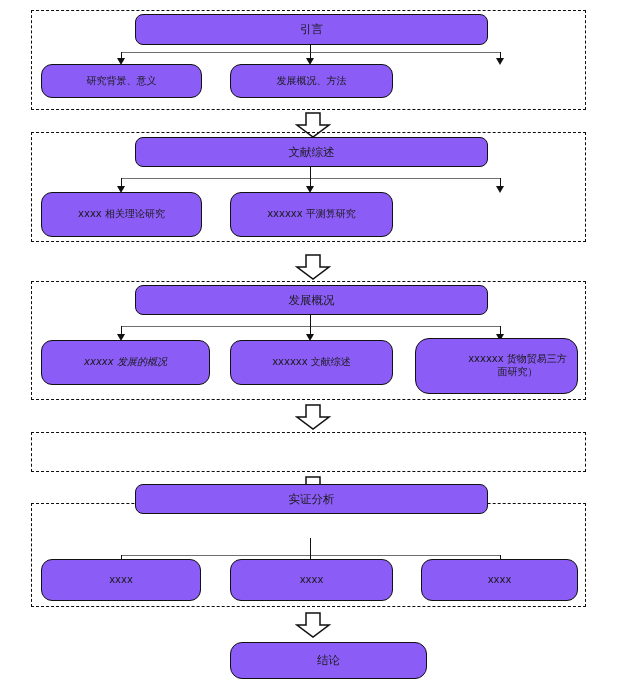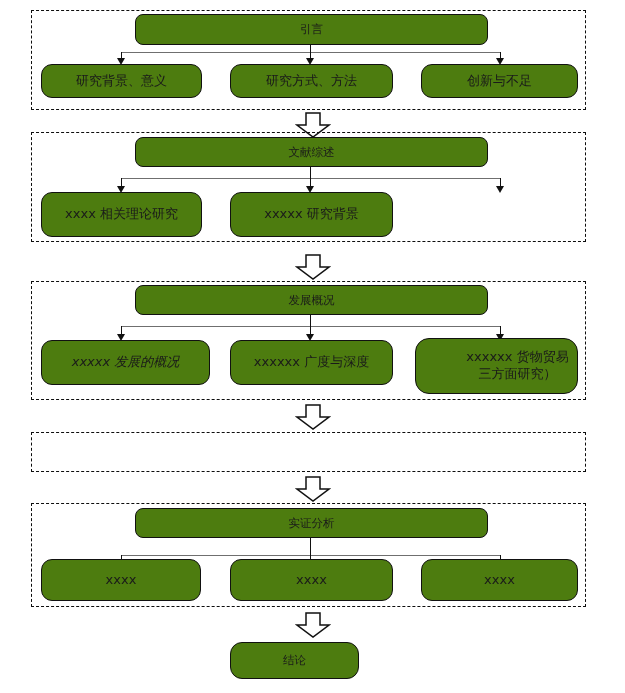--- a/index.html
+++ b/index.html
@@ -30,35 +30,35 @@
     box-sizing: border-box;
     background: transparent;
   }
 
   
   .node {
     position: absolute;
     box-sizing: border-box;
     border: 1.7px solid #111111;
     border-radius: 9px;
-    background: #4d7c0f;
+    background: #8b5cf6;
     display: flex;
     align-items: center;
     justify-content: center;
     text-align: center;
     color: #1a1a1a;
     line-height: 1.28;
     padding: 2px 6px;
   }
   .node.header {
     border-radius: 8px;
     font-size: 11.5px;
   }
   .node.child {
-    font-size: 13px;
+    font-size: 10px;
     border-radius: 11px;
     text-align: center;
   }
   .node.child.two-line {
     border-radius: 14px;
     padding-left: 48px;
   }
   .node.terminal {
     font-size: 11.5px;
     border-radius: 12px;
@@ -107,22 +107,21 @@
   <div class="vline" style="left:310px; top:45px; height:7px;"></div>
   <div class="hline" style="left:121px; top:52px; width:380px;"></div>
   <div class="vline thin" style="left:121px; top:52px; height:8px;"></div>
   <div class="arrowhead" style="left:117px; top:58px;"></div>
   <div class="vline thin" style="left:310px; top:52px; height:8px;"></div>
   <div class="arrowhead" style="left:306px; top:58px;"></div>
   <div class="vline thin" style="left:500px; top:52px; height:8px;"></div>
   <div class="arrowhead" style="left:496px; top:58px;"></div>
 
   <div class="node child" style="left:41px; top:64px; width:161px; height:34px;">研究背景、意义</div>
-  <div class="node child" style="left:230px; top:64px; width:163px; height:34px;">研究方式、方法</div>
-  <div class="node child" style="left:421px; top:64px; width:157px; height:34px;">创新与不足</div>
+  <div class="node child" style="left:230px; top:64px; width:163px; height:34px;">发展概况、方法</div>
 
   <div class="block-arrow" style="left:295px; top:112px;">
     <svg width="36" height="26" viewBox="0 0 36 26">
       <polygon points="11,1 25,1 25,13 34,13 18,25 2,13 11,13" fill="#ffffff" stroke="#111111" stroke-width="1.5" stroke-linejoin="miter"></polygon>
     </svg>
   </div>
 
   <div class="section-box" style="left:31px; top:132px; width:555px; height:110px;"></div>
 
   <div class="node header" style="left:135px; top:137px; width:353px; height:30px;">文献综述</div>
@@ -130,21 +129,21 @@
   <div class="vline" style="left:310px; top:167px; width:0; height:11px;"></div>
   <div class="hline" style="left:121px; top:178px; width:380px;"></div>
   <div class="vline thin" style="left:121px; top:178px; height:10px;"></div>
   <div class="arrowhead" style="left:117px; top:186px;"></div>
   <div class="vline thin" style="left:310px; top:178px; height:10px;"></div>
   <div class="arrowhead" style="left:306px; top:186px;"></div>
   <div class="vline thin" style="left:500px; top:178px; height:10px;"></div>
   <div class="arrowhead" style="left:496px; top:186px;"></div>
 
   <div class="node child" style="left:41px; top:192px; width:161px; height:45px;">xxxx 相关理论研究</div>
-  <div class="node child" style="left:230px; top:192px; width:163px; height:45px;">xxxxx 研究背景</div>
+  <div class="node child" style="left:230px; top:192px; width:163px; height:45px;">xxxxxx 平测算研究</div>
 
   <div class="block-arrow" style="left:295px; top:254px;">
     <svg width="36" height="26" viewBox="0 0 36 26">
       <polygon points="11,1 25,1 25,13 34,13 18,25 2,13 11,13" fill="#ffffff" stroke="#111111" stroke-width="1.5" stroke-linejoin="miter"></polygon>
     </svg>
   </div>
 
   <div class="section-box" style="left:31px; top:281px; width:555px; height:119px;"></div>
 
   <div class="node header" style="left:135px; top:285px; width:353px; height:30px;">发展概况</div>
@@ -152,56 +151,56 @@
   <div class="vline" style="left:310px; top:315px; height:11px;"></div>
   <div class="hline" style="left:121px; top:326px; width:380px;"></div>
   <div class="vline thin" style="left:121px; top:326px; height:10px;"></div>
   <div class="arrowhead" style="left:117px; top:334px;"></div>
   <div class="vline thin" style="left:310px; top:326px; height:10px;"></div>
   <div class="arrowhead" style="left:306px; top:334px;"></div>
   <div class="vline thin" style="left:500px; top:326px; height:10px;"></div>
   <div class="arrowhead" style="left:496px; top:334px;"></div>
 
   <div class="node child" style="left:41px; top:340px; width:169px; height:45px;font-style:italic;">xxxxx 发展的概况</div>
-  <div class="node child" style="left:230px; top:340px; width:163px; height:45px;">xxxxxx 广度与深度</div>
+  <div class="node child" style="left:230px; top:340px; width:163px; height:45px;">xxxxxx 文献综述</div>
   <div class="node child two-line" style="left:415px; top:338px; width:163px; height:56px;">xxxxxx 货物贸易三方面研究）</div>
 
   <div class="block-arrow" style="left:295px; top:404px;">
     <svg width="36" height="26" viewBox="0 0 36 26">
       <polygon points="11,1 25,1 25,13 34,13 18,25 2,13 11,13" fill="#ffffff" stroke="#111111" stroke-width="1.5" stroke-linejoin="miter"></polygon>
     </svg>
   </div>
 
   <div class="section-box" style="left:31px; top:432px; width:555px; height:40px;"></div>
 
 
   <div class="block-arrow" style="left:295px; top:476px;">
     <svg width="36" height="26" viewBox="0 0 36 26">
       <polygon points="11,1 25,1 25,13 34,13 18,25 2,13 11,13" fill="#ffffff" stroke="#111111" stroke-width="1.5" stroke-linejoin="miter"></polygon>
     </svg>
   </div>
 
   <div class="section-box" style="left:31px; top:503px; width:555px; height:104px;"></div>
 
-  <div class="node header" style="left:135px; top:508px; width:353px; height:30px;">实证分析</div>
+  <div class="node header" style="left:135px; top:484px; width:353px; height:30px;">实证分析</div>
 
   <div class="vline" style="left:310px; top:538px; height:17px;"></div>
   <div class="hline" style="left:121px; top:555px; width:380px;"></div>
   <div class="vline thin" style="left:121px; top:555px; height:8px;"></div>
   <div class="arrowhead" style="left:117px; top:561px;"></div>
   <div class="vline thin" style="left:310px; top:555px; height:8px;"></div>
   <div class="arrowhead" style="left:306px; top:561px;"></div>
   <div class="vline thin" style="left:500px; top:555px; height:8px;"></div>
   <div class="arrowhead" style="left:496px; top:561px;"></div>
 
   <div class="node child" style="left:41px; top:559px; width:160px; height:42px;">xxxx</div>
   <div class="node child" style="left:230px; top:559px; width:163px; height:42px;">xxxx</div>
   <div class="node child" style="left:421px; top:559px; width:157px; height:42px;">xxxx</div>
 
   <div class="block-arrow" style="left:295px; top:612px;">
     <svg width="36" height="26" viewBox="0 0 36 26">
       <polygon points="11,1 25,1 25,13 34,13 18,25 2,13 11,13" fill="#ffffff" stroke="#111111" stroke-width="1.5" stroke-linejoin="miter"></polygon>
     </svg>
   </div>
 
-  <div class="node terminal" style="left:230px; top:642px; width:129px; height:37px;">结论</div>
+  <div class="node terminal" style="left:230px; top:642px; width:197px; height:37px;">结论</div>
 
 </div>
 
 </body></html>

